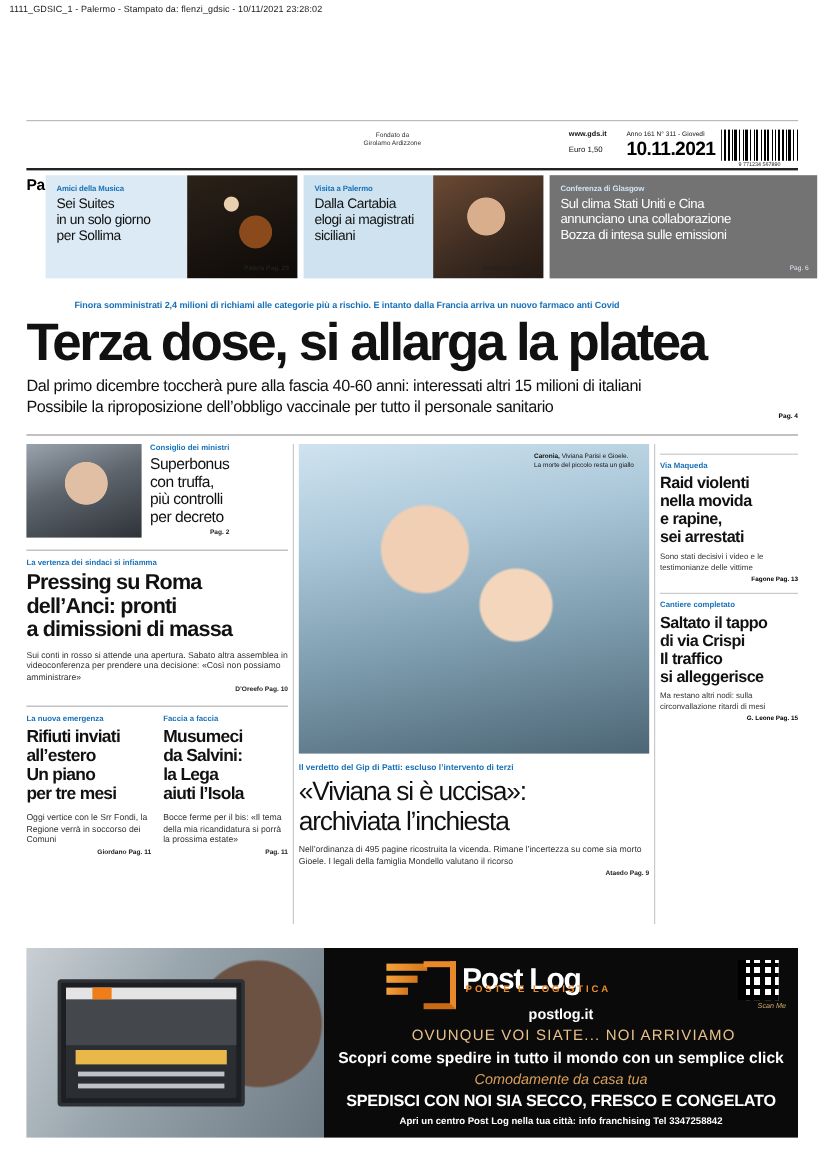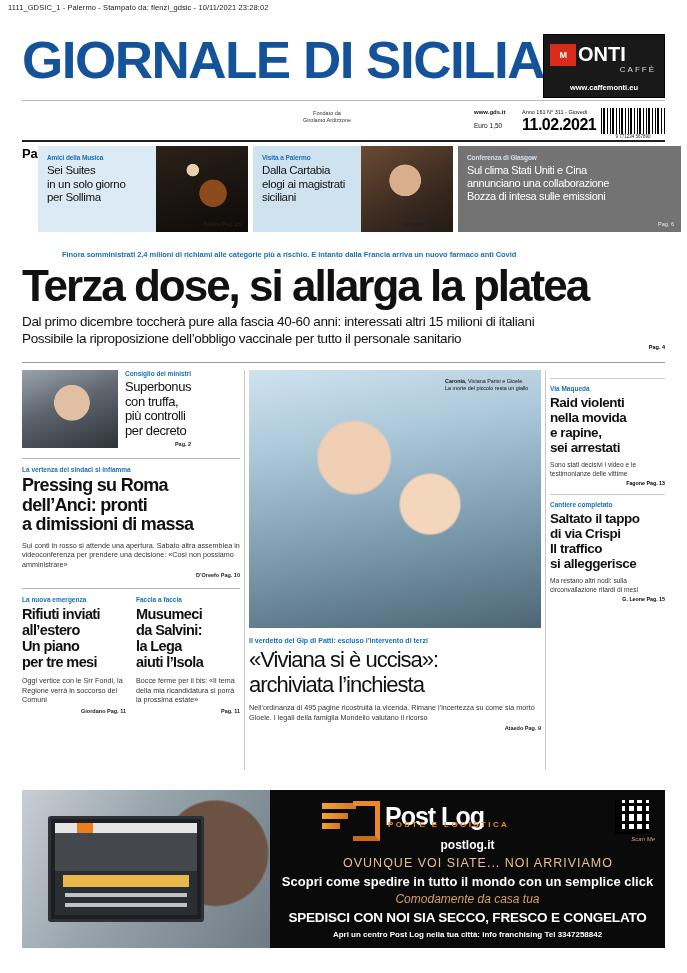--- a/index.html
+++ b/index.html
@@ -193,43 +193,32 @@
   }
   .qr-cap{position:absolute;right:10px;top:46px;font-size:6px;color:#cfa86a;font-style:italic;}
 </style>
 </head>
 <body>
 
 <div class="page">
 
   <div class="slug">1111_GDSIC_1 - Palermo - Stampato da: flenzi_gdsic - 10/11/2021 23:28:02</div>
 
-  <div class="masthead">
-    <div class="logo-text">GIORNALE DI SICILIA</div>
-    <div class="ad-monti">
-      <div class="monti-row">
-        <div class="monti-mark">M</div>
-        <div class="monti-word">ONTI</div>
-      </div>
-      <div class="monti-sub">CAFFÈ</div>
-      <div class="monti-url">www.caffemonti.eu</div>
-    </div>
-  </div>
 
   <div class="inforule-top"></div>
   <div class="infobar">
     <div class="city">Palermo</div>
     <div class="founded">
       <div>Fondato da</div>
       <div>Girolamo Ardizzone</div>
     </div>
     <div class="gdsit">www.gds.it</div>
     <div class="euro">Euro 1,50</div>
     <div class="annorow">Anno 161 N° 311 - Giovedì</div>
-    <div class="bigdate">11.02.2021</div>
+    <div class="bigdate">10.11.2021</div>
     <div class="barcode"></div>
     <div class="barcode-num">9 771234 567890</div>
   </div>
   <div class="inforule-bot"></div>
 
   <div class="teasers">
     <div class="tz a">
       <div class="tz-txt">
         <div class="tz-kicker">Amici della Musica</div>
         <div class="tz-head" style="white-space:pre-line">Sei Suites

